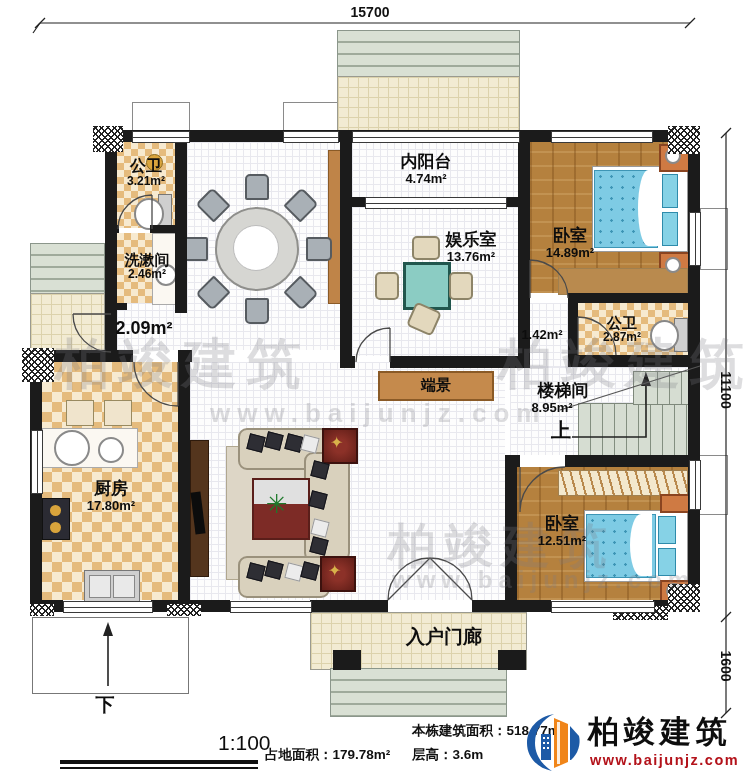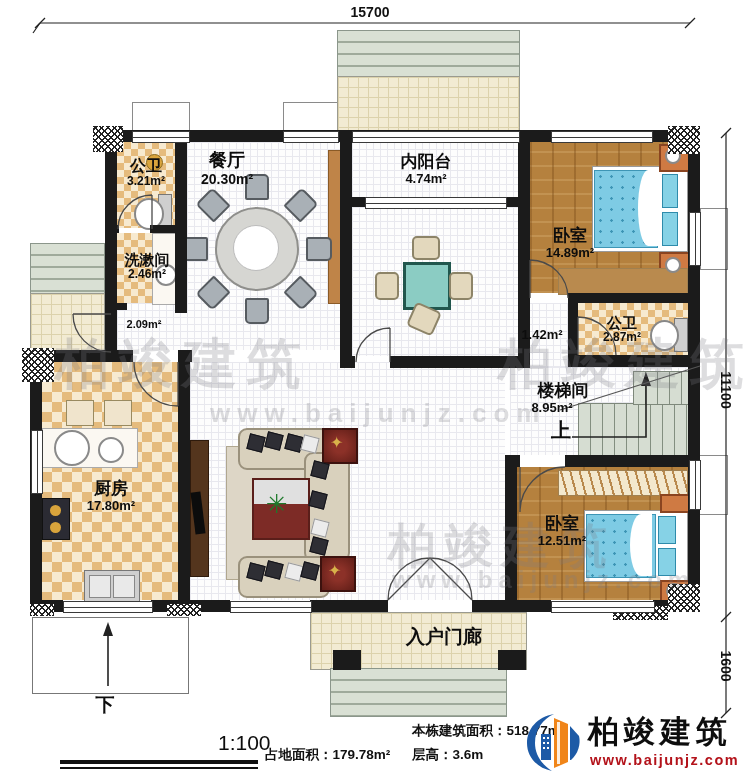--- a/index.html
+++ b/index.html
@@ -220,20 +220,23 @@
        background:linear-gradient(180deg,#e0e0e0 0 42%,#7d2b26 42%)"></div>
   <div class="lbl" style="left:266px;top:490px;font-size:26px;color:#1d7a2b;z-index:23">✳</div>
   <div class="furn" style="left:322px;top:428px;width:32px;height:32px;border:2px solid #3c120e;background:radial-gradient(circle,#8c3128 30%,#5f1d17)"></div>
   <div class="lbl" style="left:330px;top:434px;font-size:16px;color:#d8b24a;z-index:23">✦</div>
   <div class="furn" style="left:320px;top:556px;width:32px;height:32px;border:2px solid #3c120e;background:radial-gradient(circle,#8c3128 30%,#5f1d17)"></div>
   <div class="lbl" style="left:328px;top:562px;font-size:16px;color:#d8b24a;z-index:23">✦</div>
 
   <div class="furn" style="left:674px;top:318px;width:12px;height:32px;background:#cfcfcf;border:1px solid #777"></div>
   <div class="furn" style="left:650px;top:320px;width:25px;height:27px;background:#fff;border:2px solid #888;border-radius:50%"></div>
 
+  <div class="furn" style="left:378px;top:371px;width:112px;height:26px;background:#c58a4c;border:2px solid #8a5a26;z-index:31">
+    <div class="lbl" style="position:static;font-size:15px;line-height:24px">端景</div>
+  </div>
 
   <svg class="overlay" width="750" height="783" viewBox="0 0 750 783">
     <g stroke="#222" stroke-width="1.2" fill="none">
       <line x1="40" y1="23" x2="690" y2="23"></line>
       <line x1="35" y1="28" x2="45" y2="18"></line>
         <line x1="685" y1="28" x2="695" y2="18"></line>
       <line x1="40" y1="23" x2="33" y2="33"></line>
       <line x1="726" y1="133" x2="726" y2="713"></line>
       <line x1="721" y1="138" x2="731" y2="128"></line>
         <line x1="721" y1="622" x2="731" y2="612"></line>
@@ -269,28 +272,28 @@
   <div class="dim" style="left:696px;top:658px;width:60px;text-align:center;transform:rotate(90deg)">1600</div>
 
   <div class="lbl" style="left:117px;top:157px;width:58px">
     <div style="font-size:16px">公卫</div>
     <div style="font-size:12px">3.21m²</div>
   </div>
   <div class="lbl" style="left:110px;top:251px;width:74px">
     <div style="font-size:15px">洗漱间</div>
     <div style="font-size:12px">2.46m²</div>
   </div>
-  <div class="lbl" style="left:112px;top:318px;width:64px;font-size:11px">2.09m²</div>
-  <div class="lbl" style="left:188px;top:150px;width:78px">
-    <div style="font-size:18px">餐厅</div>
-    <div style="font-size:14px">20.30m²</div>
-  </div>
+  <div class="lbl" style="left:112px;top:318px;width:64px;font-size:18px">2.09m²</div>
   <div class="lbl" style="left:386px;top:152px;width:80px">
     <div style="font-size:17px">内阳台</div>
     <div style="font-size:13px">4.74m²</div>
+  </div>
+  <div class="lbl" style="left:428px;top:230px;width:86px">
+    <div style="font-size:17px">娱乐室</div>
+    <div style="font-size:13px">13.76m²</div>
   </div>
   <div class="lbl" style="left:534px;top:226px;width:72px">
     <div style="font-size:17px">卧室</div>
     <div style="font-size:13px">14.89m²</div>
   </div>
   <div class="lbl" style="left:516px;top:328px;width:52px;font-size:13px">1.42m²</div>
   <div class="lbl" style="left:590px;top:314px;width:64px">
     <div style="font-size:15px">公卫</div>
     <div style="font-size:12px">2.87m²</div>
   </div>

